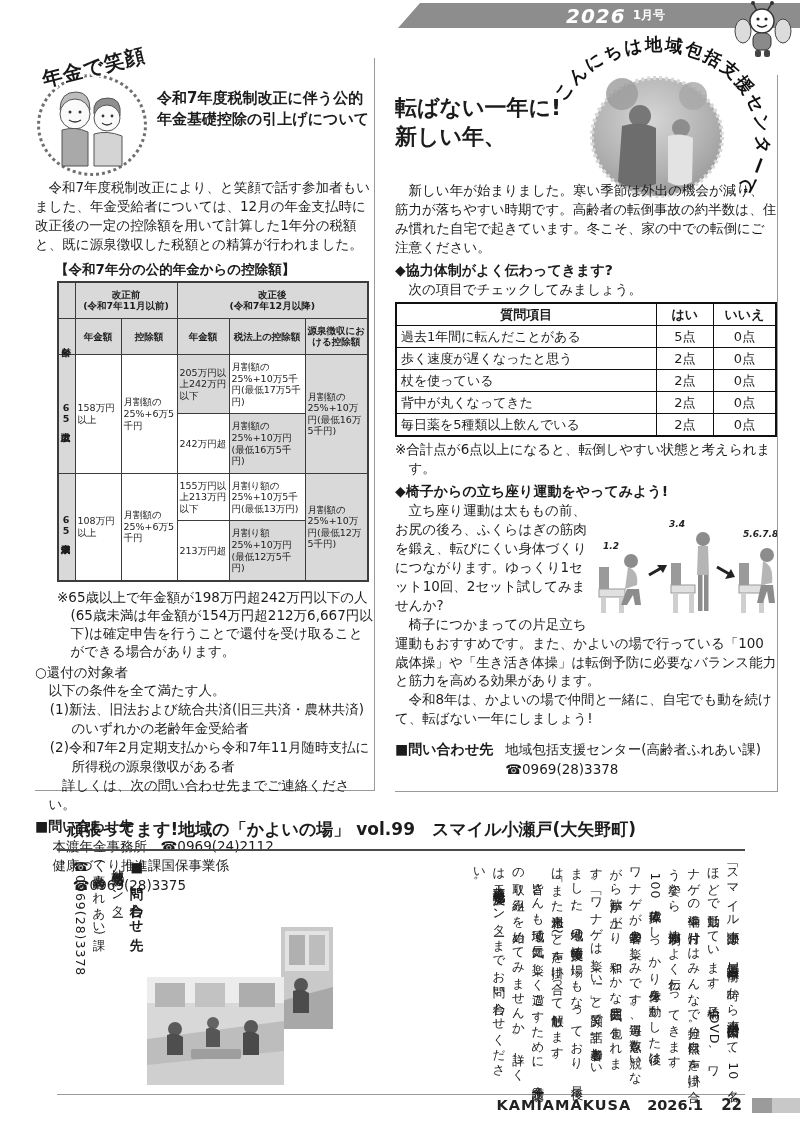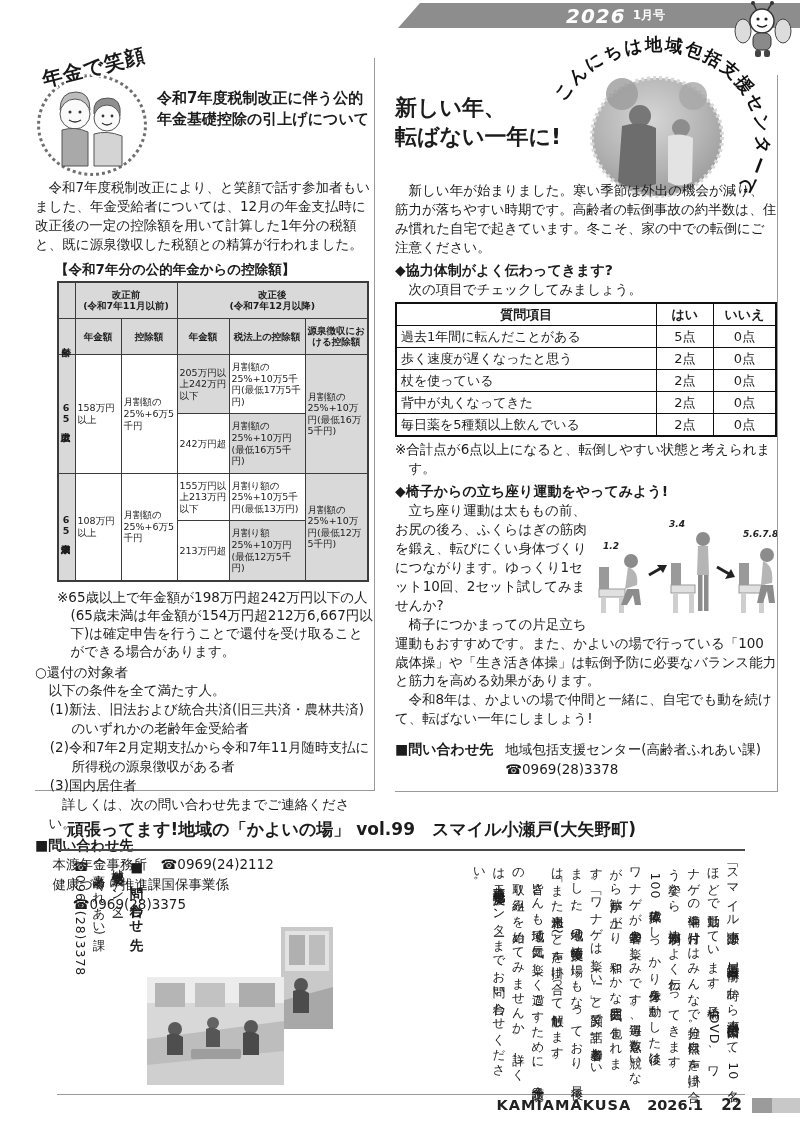--- a/index.html
+++ b/index.html
@@ -252,33 +252,32 @@
           <td class="g">月割り額25%+10万円(最低12万5千円)</td>
         </tr>
       </tbody>
         </table>
 
       <p class="note">※65歳以上で年金額が198万円超242万円以下の人(65歳未満は年金額が154万円超212万6,667円以下)は確定申告を行うことで還付を受け取ることができる場合があります。</p>
       <p class="refund-heading">○還付の対象者</p>
       <p class="refund-lead">以下の条件を全て満たす人。</p>
       <p class="refund-item">(1)新法、旧法および統合共済(旧三共済・農林共済)のいずれかの老齢年金受給者</p>
       <p class="refund-item">(2)令和7年2月定期支払から令和7年11月随時支払に所得税の源泉徴収がある者</p>
-      <p class="refund-item">(3)国内居住者</p>
       <p class="refund-outro">詳しくは、次の問い合わせ先までご連絡ください。</p>
       <p class="l-contact-heading">■問い合わせ先</p>
       <p class="l-contact-line1">本渡年金事務所　☎0969(24)2112</p>
       <p class="l-contact-line2">健康づくり推進課国保事業係</p>
       <p class="l-contact-line3">☎0969(28)3375</p>
     </div>
   </div>
 
   <div class="right-article jp">
     <h2 class="right-title">
+      <span style="display:block">転ばない一年に!</span>
       <span style="display:block">新しい年、</span>
-      <span style="display:block">転ばない一年に!</span>
     </h2>
     <div class="right-flow">
       <p class="r-para">　新しい年が始まりました。寒い季節は外出の機会が減り、筋力が落ちやすい時期です。高齢者の転倒事故の約半数は、住み慣れた自宅で起きています。冬こそ、家の中での転倒にご注意ください。</p>
       <p class="check-heading">◆協力体制がよく伝わってきます?</p>
       <p class="r-para">　次の項目でチェックしてみましょう。</p>
 
       <table class="check">
         <colgroup>
             <col style="width:258px">
             <col style="width:57px">

